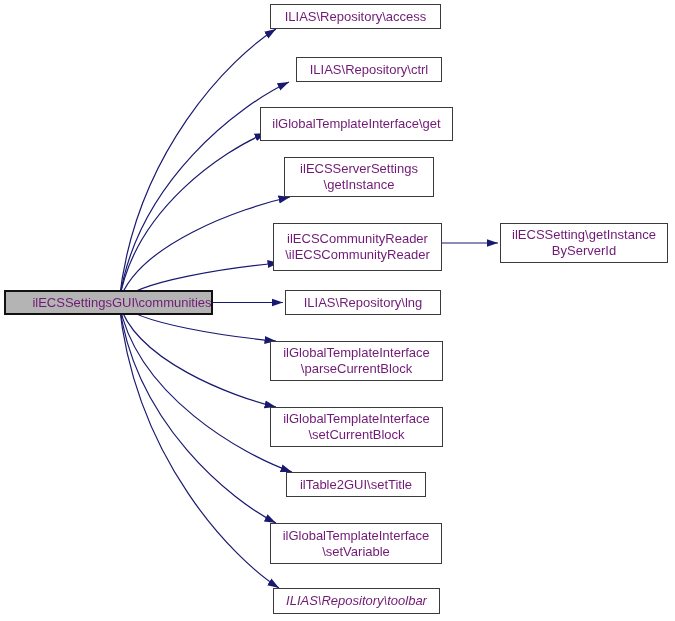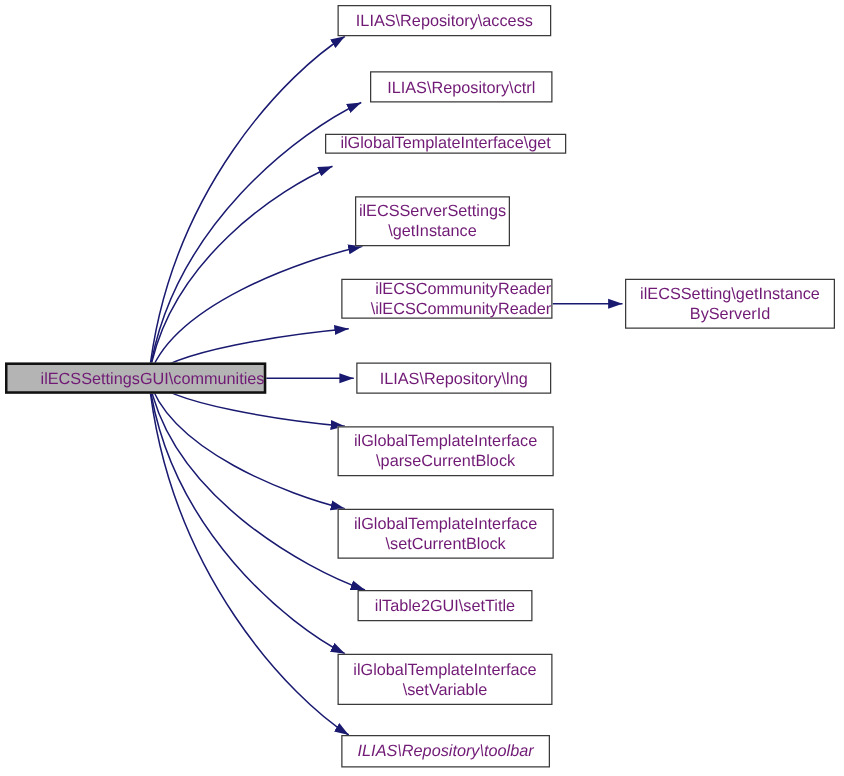--- a/index.html
+++ b/index.html
@@ -69,28 +69,28 @@
 
 <div class="node root" style="left: 4px; top: 290px; width: 209px; height: 25px;">
       <span class="node-line">ilECSSettingsGUI\communities</span>
     </div>
     <div class="node" style="left: 270px; top: 4px; width: 171px; height: 25px;">
       <span class="node-line">ILIAS\Repository\access</span>
     </div>
     <div class="node" style="left: 283px; top: 57px; width: 146px; height: 25px; margin-left: 13px;">
       <span class="node-line">ILIAS\Repository\ctrl</span>
     </div>
-    <div class="node" style="left: 260px; top: 107px; width: 193px; height: 16px; justify-content: flex-end;">
+    <div class="node" style="left: 260px; top: 107px; width: 193px; height: 34px;">
       <span class="node-line">ilGlobalTemplateInterface\get</span>
     </div>
-    <div class="node" style="left: 284px; top: 157px; width: 124px; height: 40px;">
+    <div class="node" style="left: 284px; top: 157px; width: 150px; height: 40px;">
       <span class="node-line">ilECSServerSettings</span>
       <span class="node-line">\getInstance</span>
     </div>
-    <div class="node" style="left: 273px; top: 223px; width: 169px; height: 32px; align-items: flex-end;">
+    <div class="node" style="left: 273px; top: 223px; width: 169px; height: 48px;">
       <span class="node-line">ilECSCommunityReader</span>
       <span class="node-line">\ilECSCommunityReader</span>
     </div>
     <div class="node" style="left: 500px; top: 223px; width: 168px; height: 40px;">
       <span class="node-line">ilECSSetting\getInstance</span>
       <span class="node-line">ByServerId</span>
     </div>
     <div class="node" style="left: 285px; top: 290px; width: 156px; height: 25px;">
       <span class="node-line">ILIAS\Repository\lng</span>
     </div>

